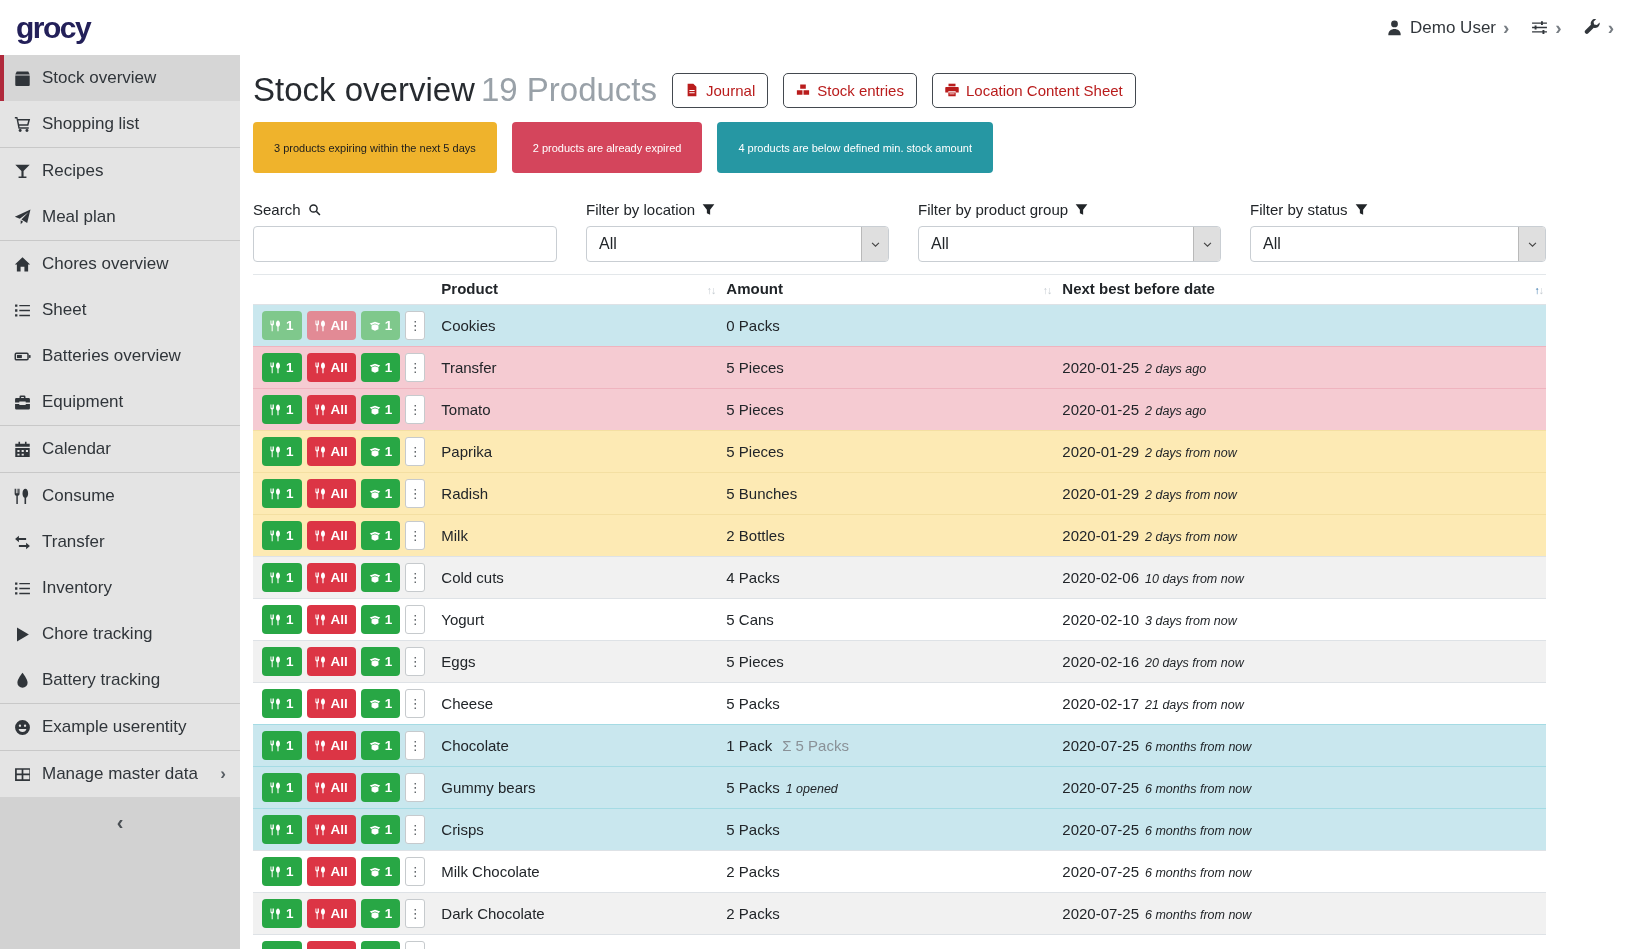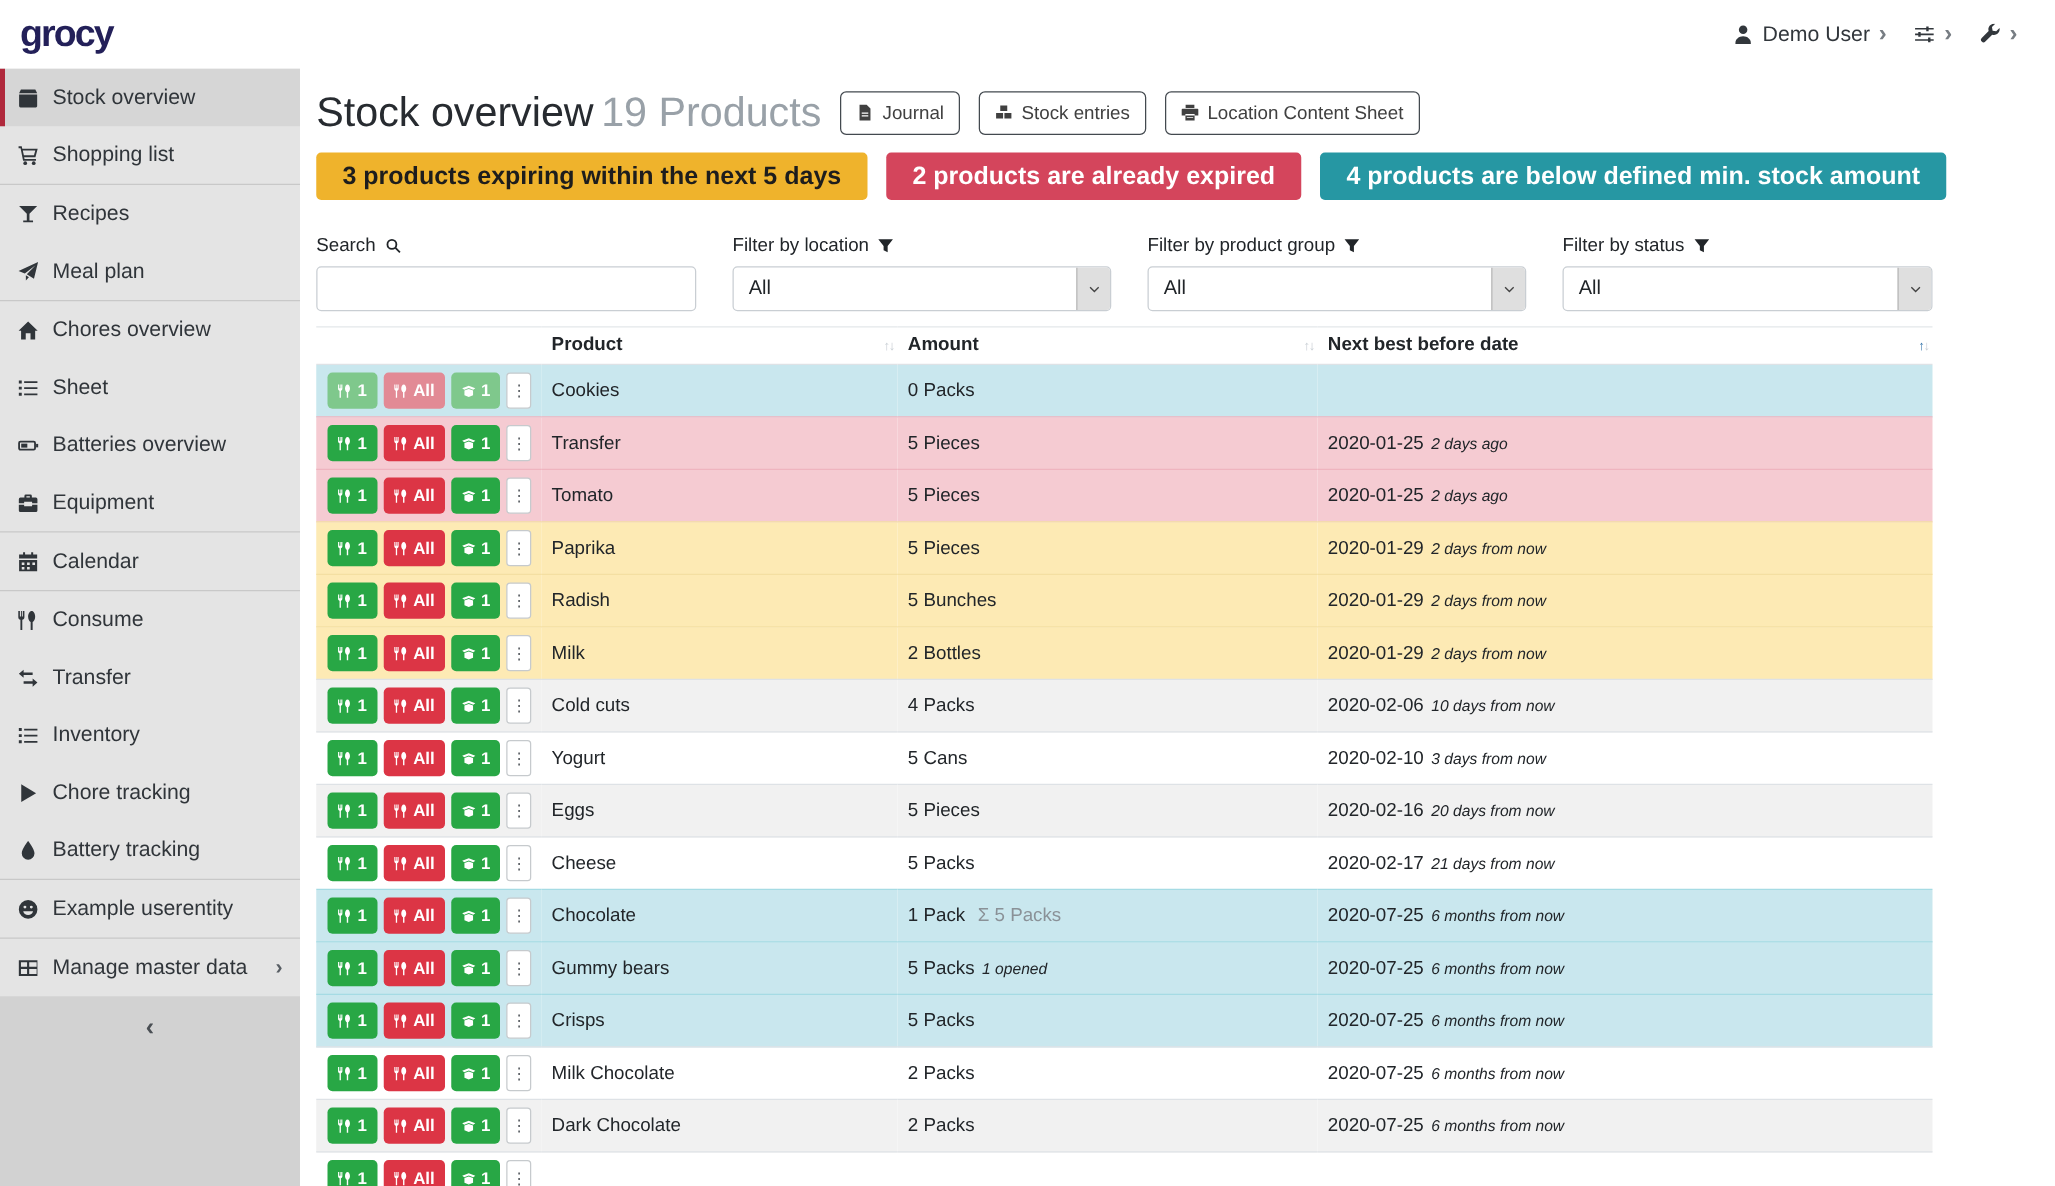--- a/index.html
+++ b/index.html
@@ -27,26 +27,26 @@
   .side-div{border-top:1px solid #c8c8c8;flex-shrink:0;}
   .side-strip{flex:1;background:#d2d2d2;display:flex;justify-content:center;align-items:flex-start;
     padding-top:14px;font-size:20px;color:#4a4f54;font-weight:700;cursor:pointer;}
 
   
   .content{flex:1;background:#fff;padding:0 98px 0 13px;overflow:hidden;}
   .title-row{display:flex;align-items:center;gap:15px;margin-top:16px;}
   h1{margin:0;font-size:33px;font-weight:400;color:#272b30;white-space:nowrap;}
   .subtitle{color:#99a1a8;margin-left:6px;}
   .hbtn{display:inline-flex;align-items:center;gap:7px;height:35px;padding:0 12px;background:#fff;
-    border:1px solid #43494f;border-radius:5px;font-size:15px;color:#404040;cursor:pointer;white-space:nowrap;}
+    border:1px solid #43494f;border-radius:5px;font-size:15px;color:#b91c1c;cursor:pointer;white-space:nowrap;}
   .hbtn .icon svg{width:14px;height:14px;}
 
   .alerts{display:flex;gap:15px;margin-top:13px;}
-  .alert{height:38px;display:flex;align-items:center;padding:0 21px;border-radius:4px;
-    font-size:20px;font-weight:700;cursor:pointer;white-space:nowrap;}
+  .alert{height:51px;display:flex;align-items:center;padding:0 21px;border-radius:4px;
+    font-size:11px;font-weight:400;cursor:pointer;white-space:nowrap;}
 
   .filters{display:flex;margin-top:28px;gap:29px;}
   .fgroup{display:flex;flex-direction:column;}
   .fgroup:nth-child(1){width:304px;} .fgroup:nth-child(2){width:303px;}
   .fgroup:nth-child(3){width:303px;} .fgroup:nth-child(4){width:296px;}
   .flabel{font-size:15px;color:#212529;display:flex;align-items:center;gap:7px;}
   .flabel .icon svg{width:13px;height:13px;}
   .finput{margin-top:8px;height:36px;border:1px solid #c9ced3;border-radius:4px;background:#fff;
     font-size:16px;padding:0 12px;color:#212529;font-family:inherit;width:100%;}
   .fselect{margin-top:8px;height:36px;border:1px solid #c9ced3;border-radius:4px;background:#fff;

